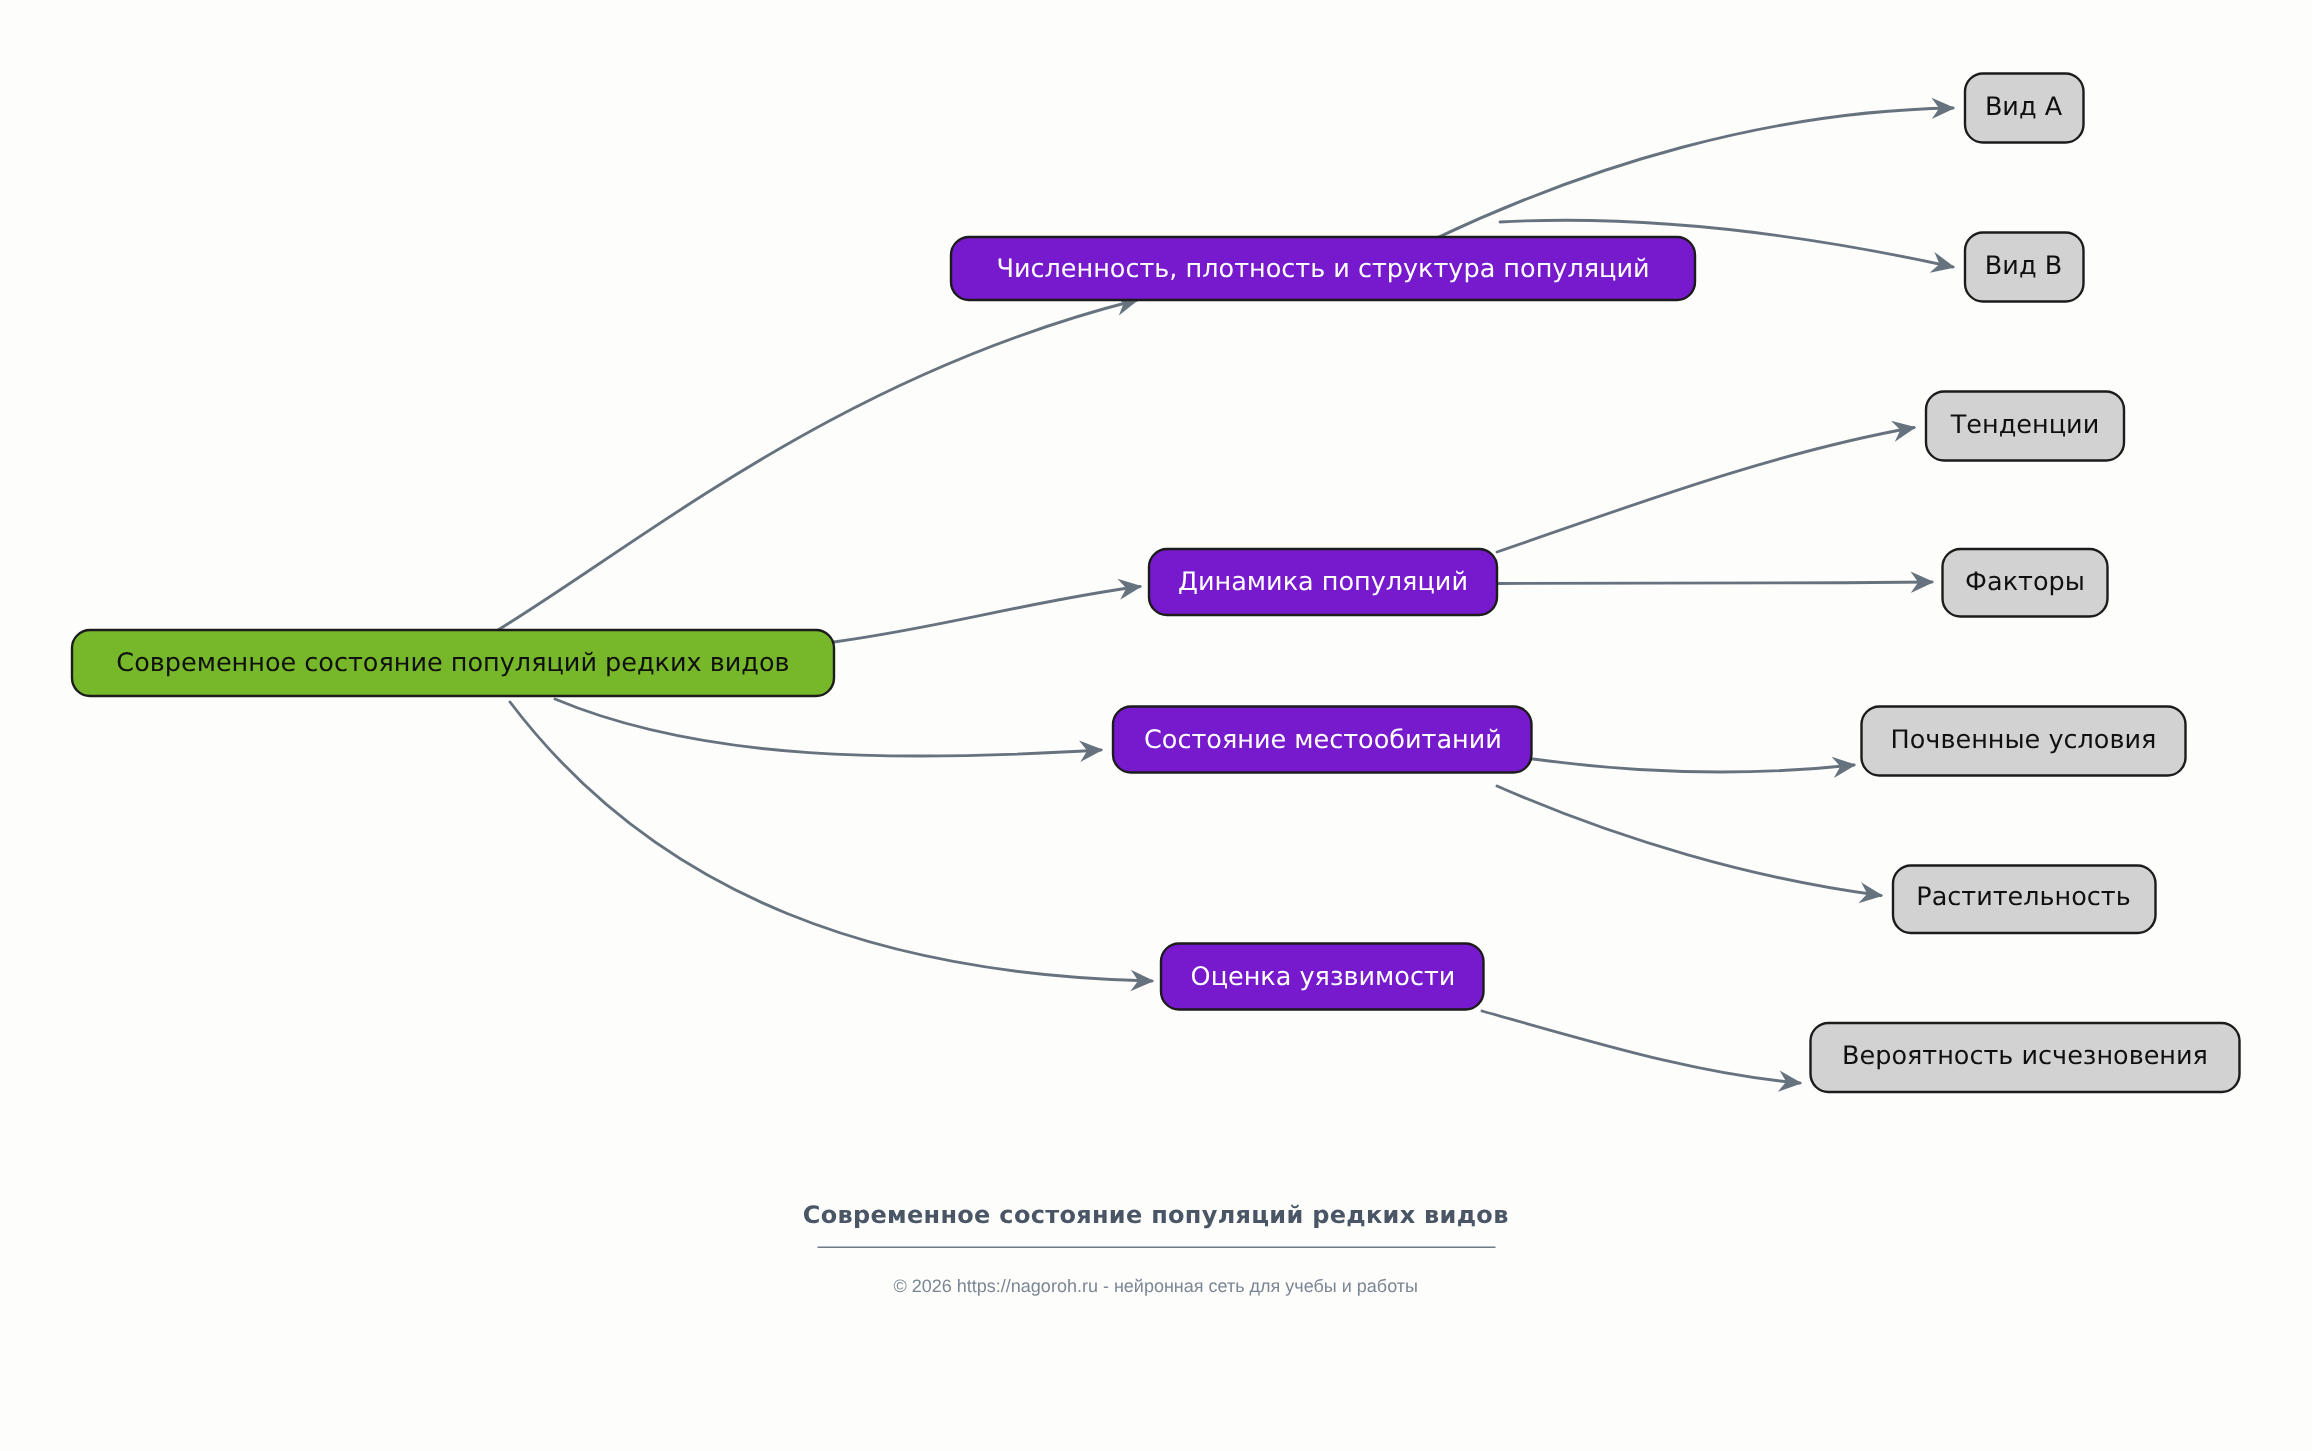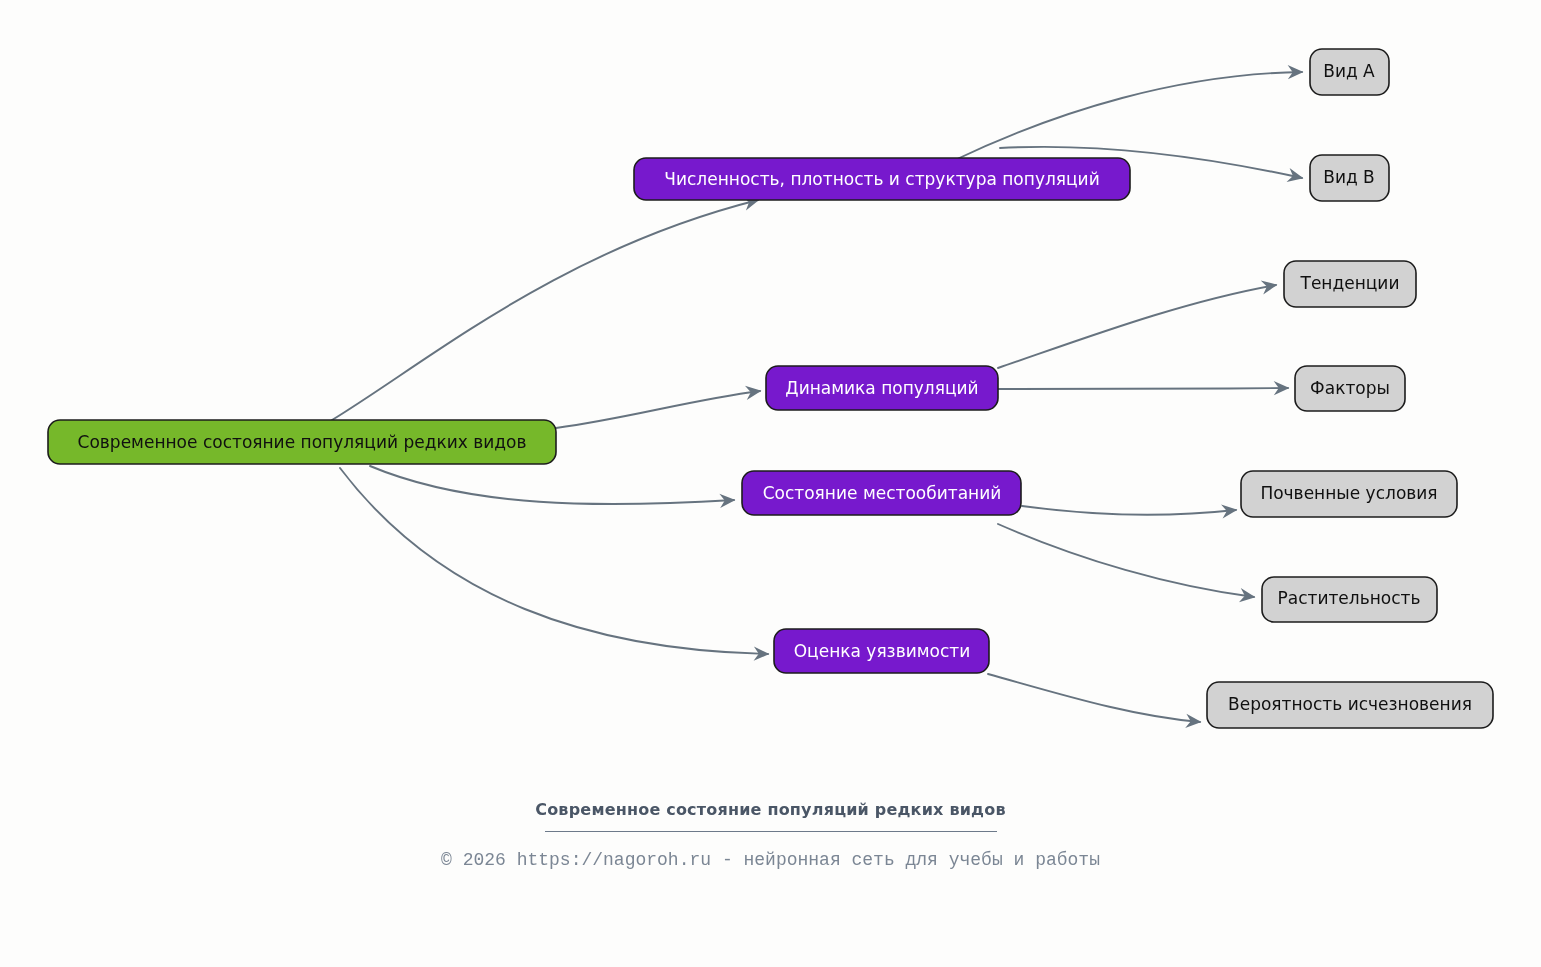--- a/index.html
+++ b/index.html
@@ -65,22 +65,22 @@
     letter-spacing: 0.2px;
     margin: 0 0 6px 0;
   }
   .footer-divider {
     width: 452px;
     height: 0;
     margin: 12px auto 18px auto;
     border-top: 1.5px solid #6d7a8a;
   }
   .footer-copy {
-    font-family: Liberation Mono, monospace;
-    font-size: 18px;
+    font-family: Liberation Sans, sans-serif;
+    font-size: 12px;
     color: #7b8694;
     margin: 0;
   }
 </style>
 </head>
 <body style="background: rgb(253, 253, 252);">
 
 <svg id="mindmap-canvas" viewBox="0 0 1541 967" xmlns="http://www.w3.org/2000/svg">
 
   <defs>

